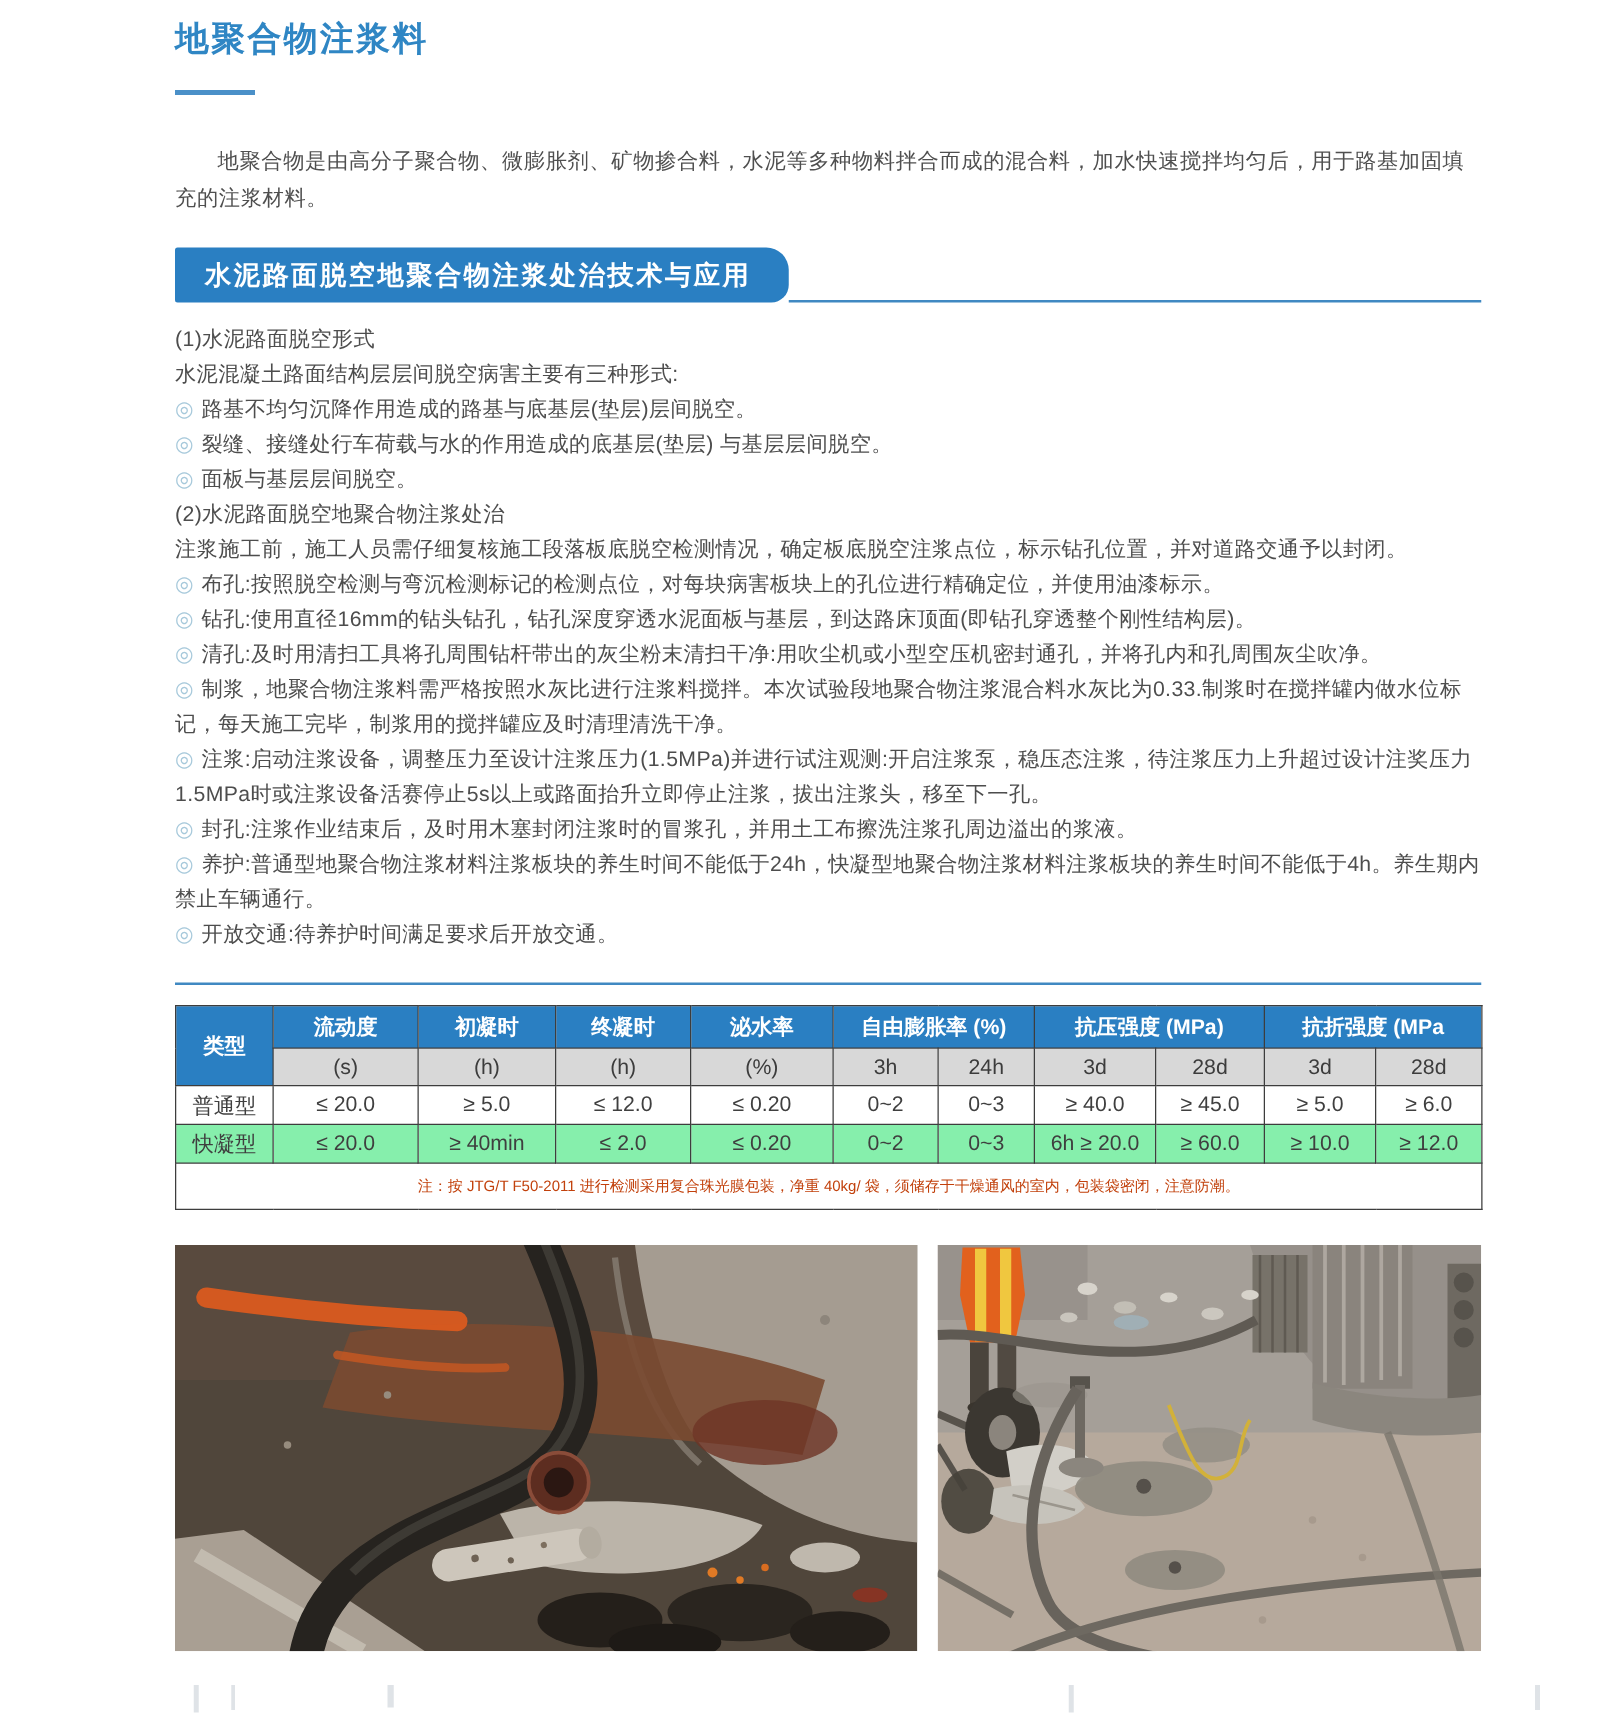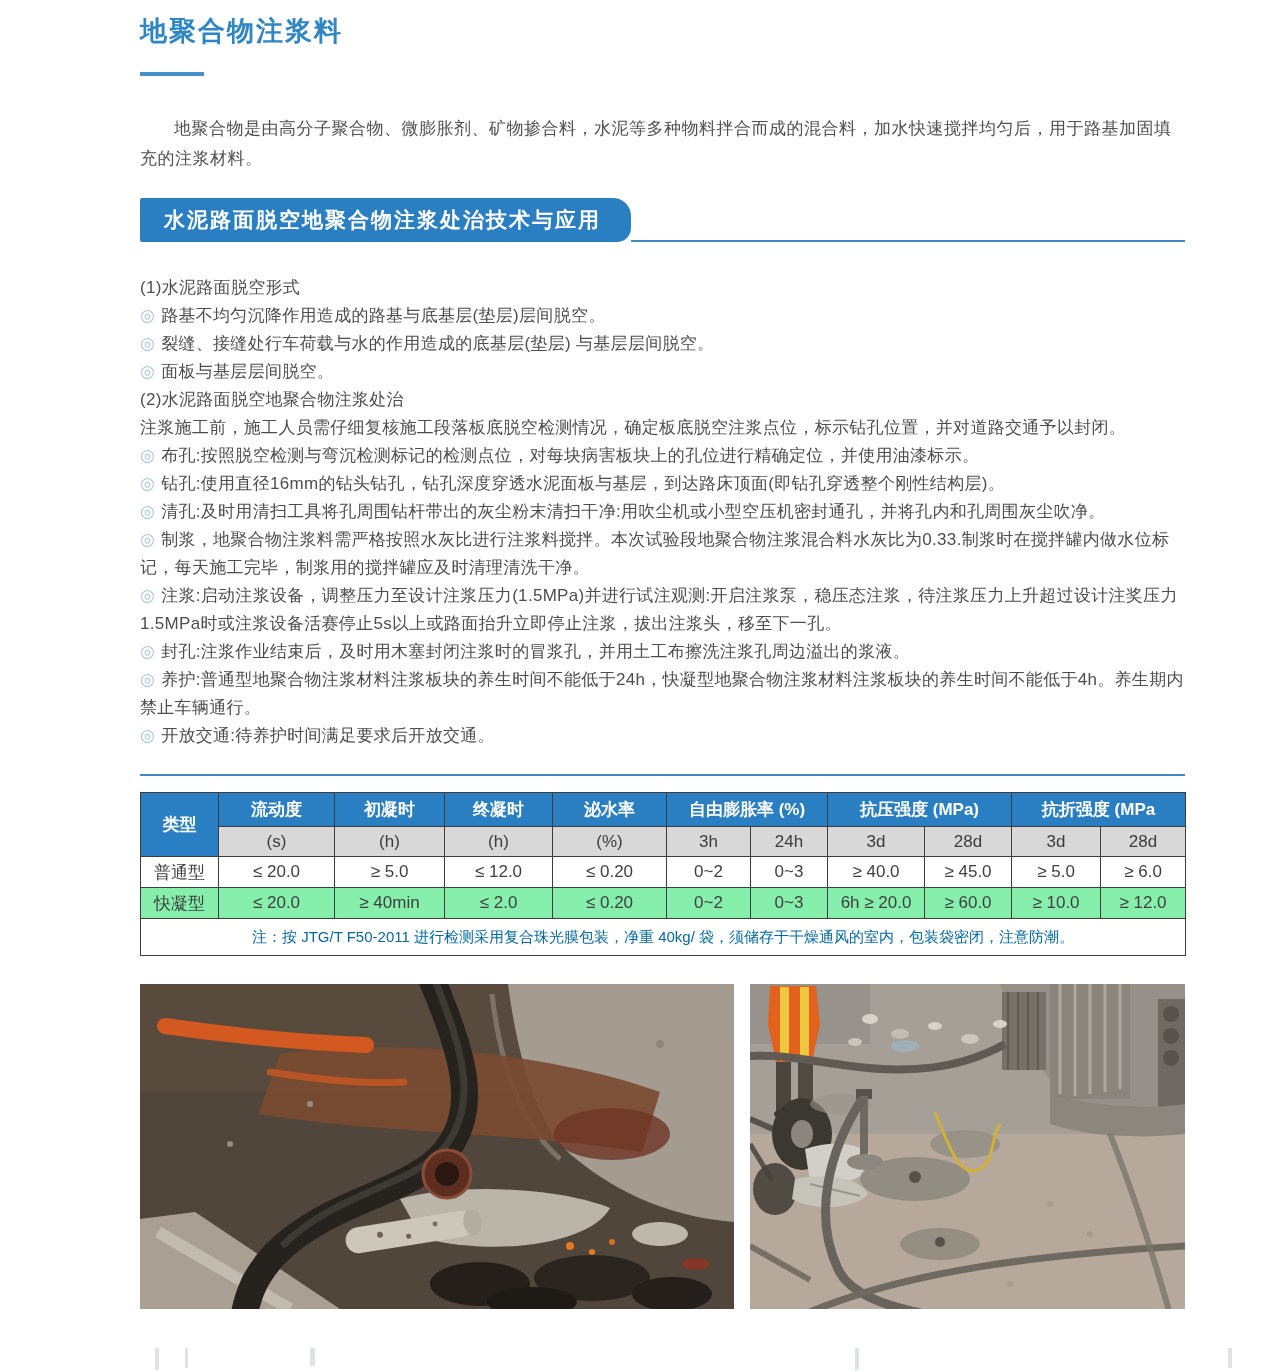--- a/index.html
+++ b/index.html
@@ -30,37 +30,37 @@
   .banner{
     display:inline-block;
     background:#2a7fc2;color:#ffffff;
     font-size:21px;font-weight:bold;letter-spacing:2px;
     padding:8px 30px 8px 24px;
     border-radius:2px 18px 14px 2px;
     white-space:nowrap;
   }
   .banner-line{flex:1;height:0;border-bottom:2px solid #4089c2;}
 
-  .paras{margin-top:32px;}
+  .paras{margin-top:16px;}
   .para{font-size:17px;line-height:28px;color:#4d4d4d;letter-spacing:0.3px;}
   .bullet{color:#a7c9db;margin-right:6px;font-size:17px;}
 
   table.spec{
     margin-top:16px;width:1045px;table-layout:fixed;border-collapse:collapse;
     font-size:17px;text-align:center;border-radius:16px;
   }
   table.spec th,table.spec td{
     border:1px solid #3d3d3d;padding:0 2px;
     overflow:hidden;white-space:nowrap;
   }
   th.th-blue{background:#2a7fc2;color:#ffffff;font-weight:bold;height:33px;}
   th.th-gray{background:#d8d8d8;color:#3c3c3c;font-weight:normal;height:29px;}
   tr.row-white td{background:#ffffff;color:#3f3f3f;height:30px;}
   tr.row-gray td{background:#86efac;color:#3f3f3f;height:30px;}
-  td.note-cell{background:#ffffff;height:36px;font-size:15px;color:#0369a1;}
+  td.note-cell{background:#ffffff;height:36px;font-size:12px;color:#c2410c;}
 
   .photos{display:flex;margin-top:28px;}
   .photo{height:325px;overflow:hidden;}
   .photo.left{width:594px;margin-right:16px;}
   .photo.right{width:435px;}
   .photo svg{display:block;width:100%;height:100%;}
 
   .artifacts{position:absolute;left:140px;top:1348px;width:1045px;height:24px;}
   .artifact{position:absolute;top:0;background:#dfe3e7;}
 </style>
@@ -75,20 +75,21 @@
 
     <p class="intro">地聚合物是由高分子聚合物、微膨胀剂、矿物掺合料，水泥等多种物料拌合而成的混合料，加水快速搅拌均匀后，用于路基加固填充的注浆材料。</p>
 
     <div class="section-header">
       <div class="banner">水泥路面脱空地聚合物注浆处治技术与应用</div>
       <div class="banner-line"></div>
     </div>
 
     <div class="paras">
         <div class="para"><span>(1)水泥路面脱空形式</span></div>
+        <div class="para"><span>水泥混凝土路面结构层层间脱空病害主要有三种形式:</span></div>
         <div class="para"><span class="bullet">◎</span><span>路基不均匀沉降作用造成的路基与底基层(垫层)层间脱空。</span></div>
         <div class="para"><span class="bullet">◎</span><span>裂缝、接缝处行车荷载与水的作用造成的底基层(垫层) 与基层层间脱空。</span></div>
         <div class="para"><span class="bullet">◎</span><span>面板与基层层间脱空。</span></div>
         <div class="para"><span>(2)水泥路面脱空地聚合物注浆处治</span></div>
         <div class="para"><span>注浆施工前，施工人员需仔细复核施工段落板底脱空检测情况，确定板底脱空注浆点位，标示钻孔位置，并对道路交通予以封闭。</span></div>
         <div class="para"><span class="bullet">◎</span><span>布孔:按照脱空检测与弯沉检测标记的检测点位，对每块病害板块上的孔位进行精确定位，并使用油漆标示。</span></div>
         <div class="para"><span class="bullet">◎</span><span>钻孔:使用直径16mm的钻头钻孔，钻孔深度穿透水泥面板与基层，到达路床顶面(即钻孔穿透整个刚性结构层)。</span></div>
         <div class="para"><span class="bullet">◎</span><span>清孔:及时用清扫工具将孔周围钻杆带出的灰尘粉末清扫干净:用吹尘机或小型空压机密封通孔，并将孔内和孔周围灰尘吹净。</span></div>
         <div class="para"><span class="bullet">◎</span><span>制浆，地聚合物注浆料需严格按照水灰比进行注浆料搅拌。本次试验段地聚合物注浆混合料水灰比为0.33.制浆时在搅拌罐内做水位标记，每天施工完毕，制浆用的搅拌罐应及时清理清洗干净。</span></div>
         <div class="para"><span class="bullet">◎</span><span>注浆:启动注浆设备，调整压力至设计注浆压力(1.5MPa)并进行试注观测:开启注浆泵，稳压态注浆，待注浆压力上升超过设计注奖压力1.5MPa时或注浆设备活赛停止5s以上或路面抬升立即停止注浆，拔出注浆头，移至下一孔。</span></div>

